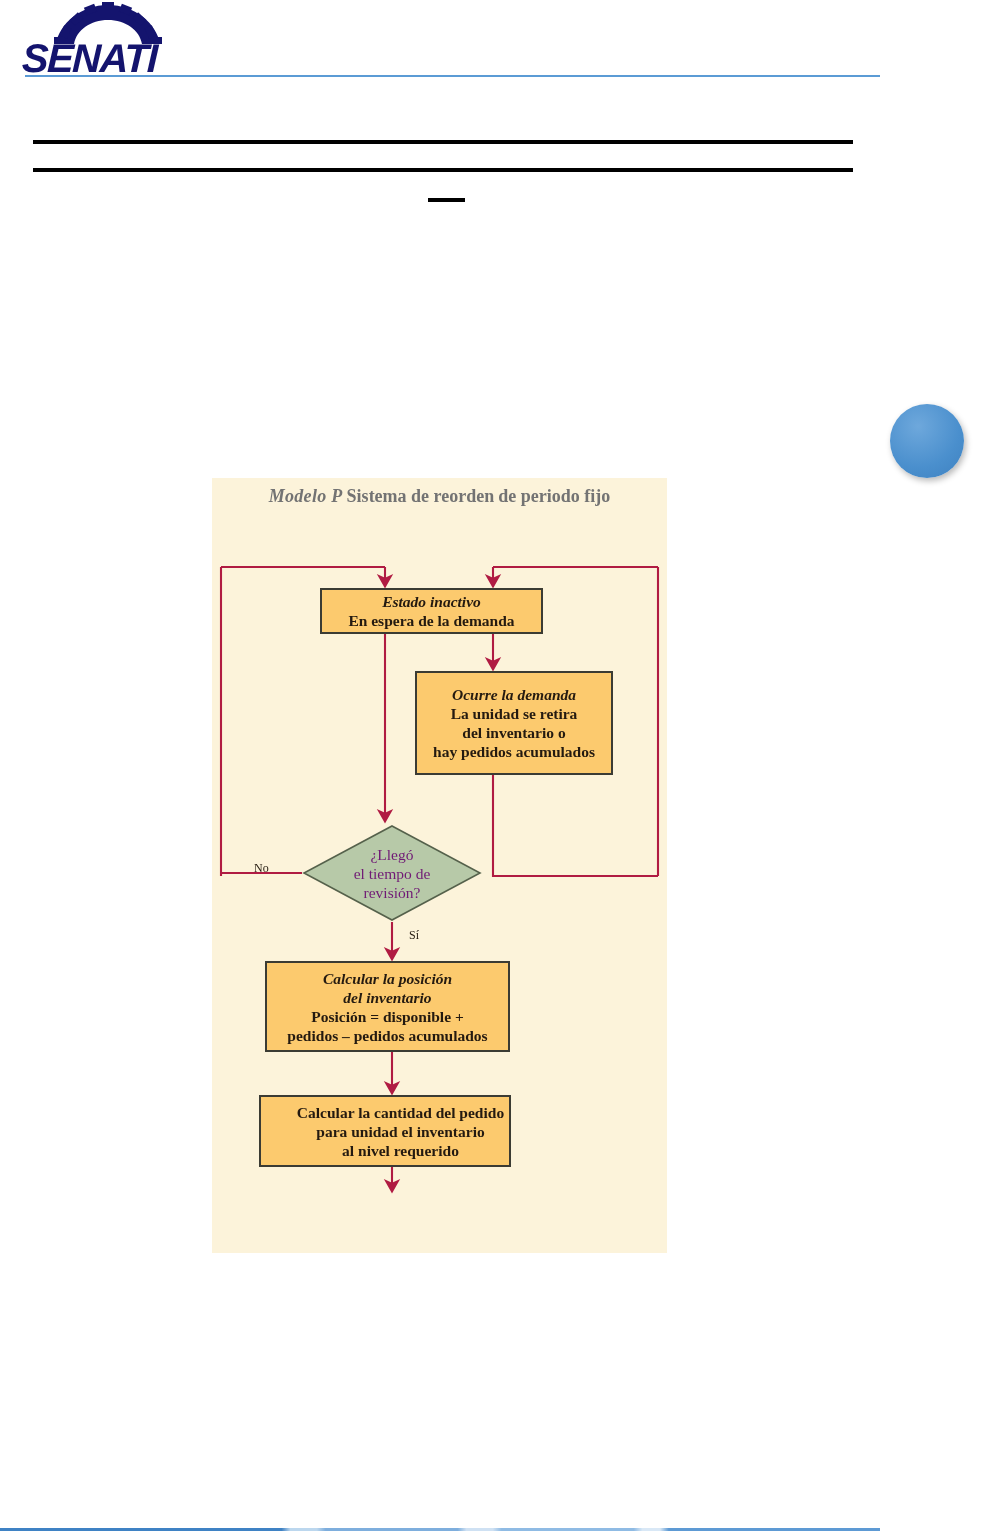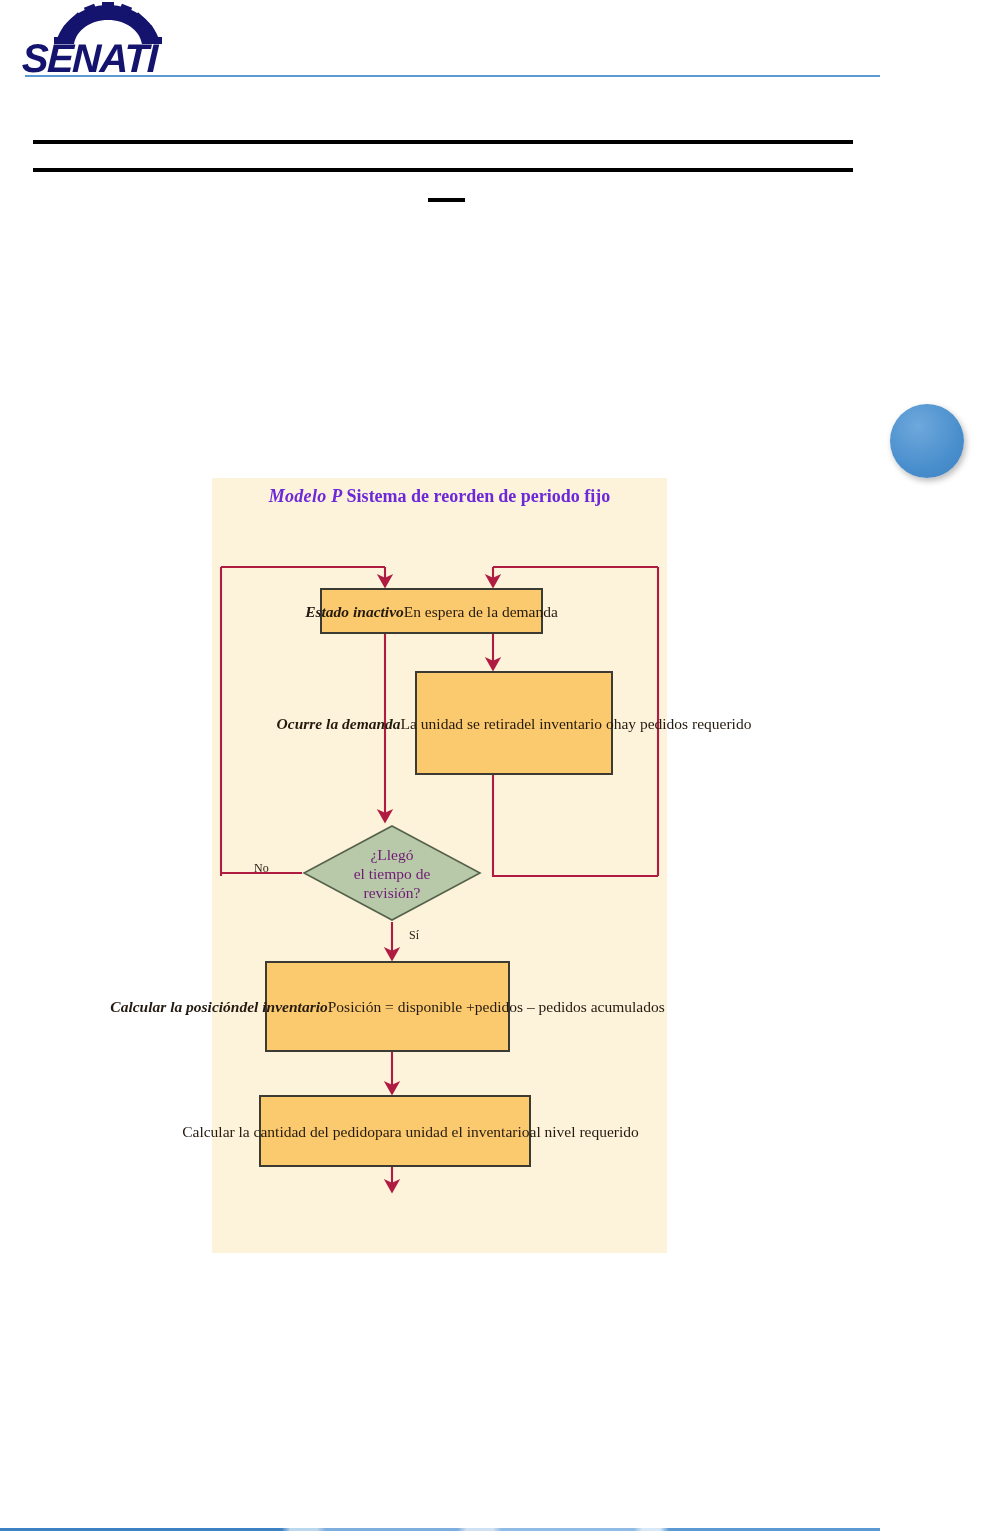--- a/index.html
+++ b/index.html
@@ -90,21 +90,21 @@
     height: 775px;
     background: #fcf3da;
   }
 
   .fig-title {
     position: absolute;
     left: 0;
     top: 6px;
     width: 455px;
     text-align: center;
-    color: #6d28d9;
+    color: #737373;
   }
   .fig-title .t-line1 {
     font-style: italic;
     font-weight: bold;
     font-size: 18px;
     line-height: 24px;
     letter-spacing: .3px;
   }
   .fig-title .t-line2,
   .fig-title .t-line3 {
@@ -123,38 +123,40 @@
 
   
   .node {
     position: absolute;
     background: #fcca6e;
     border: 2px solid #3b3b33;
     box-sizing: border-box;
     text-align: center;
     color: #241a10;
     display: flex;
+    flex-direction: column;
     justify-content: center;
     align-items: center;
   }
   .node .ln {
     display: block;
     font-size: 15.5px;
     line-height: 19px;
     white-space: nowrap;
+    font-weight: bold;
   }
   .node .ln.em {
     font-style: italic;
     font-weight: bold;
   }
 
   #node-idle      { left: 108px; top: 110px; width: 223px; height: 46px; }
   #node-demand    { left: 203px; top: 193px; width: 198px; height: 104px; }
   #node-position  { left: 53px;  top: 483px; width: 245px; height: 91px; }
-  #node-quantity  { left: 47px;  top: 617px; width: 272px; height: 72px; padding-left: 31px; }
+  #node-quantity  { left: 47px;  top: 617px; width: 252px; height: 72px; padding-left: 31px; }
   #node-place     { left: 47px;  top: 715px; width: 252px; height: 50px; }
 
   
   .decision {
     position: absolute;
     left: 90px;
     top: 346px;
     width: 180px;
     height: 98px;
   }
@@ -284,21 +286,21 @@
 
   <div class="node" id="node-idle">
     <span class="ln em">Estado inactivo</span>
     <span class="ln">En espera de la demanda</span>
   </div>
 
   <div class="node" id="node-demand">
     <span class="ln em">Ocurre la demanda</span>
     <span class="ln">La unidad se retira</span>
     <span class="ln">del inventario o</span>
-    <span class="ln">hay pedidos requerido</span>
+    <span class="ln">hay pedidos acumulados</span>
   </div>
 
   <div class="decision">
     <svg viewBox="0 0 180 98" width="180" height="98" xmlns="http://www.w3.org/2000/svg">
       <polygon points="90,2 178,49 90,96 2,49" fill="#b7c9a8" stroke="#55614b" stroke-width="1.6"></polygon>
     </svg>
     <div class="dec-text">
       <span class="ln">¿Llegó</span>
       <span class="ln">el tiempo de</span>
       <span class="ln">revisión?</span>

